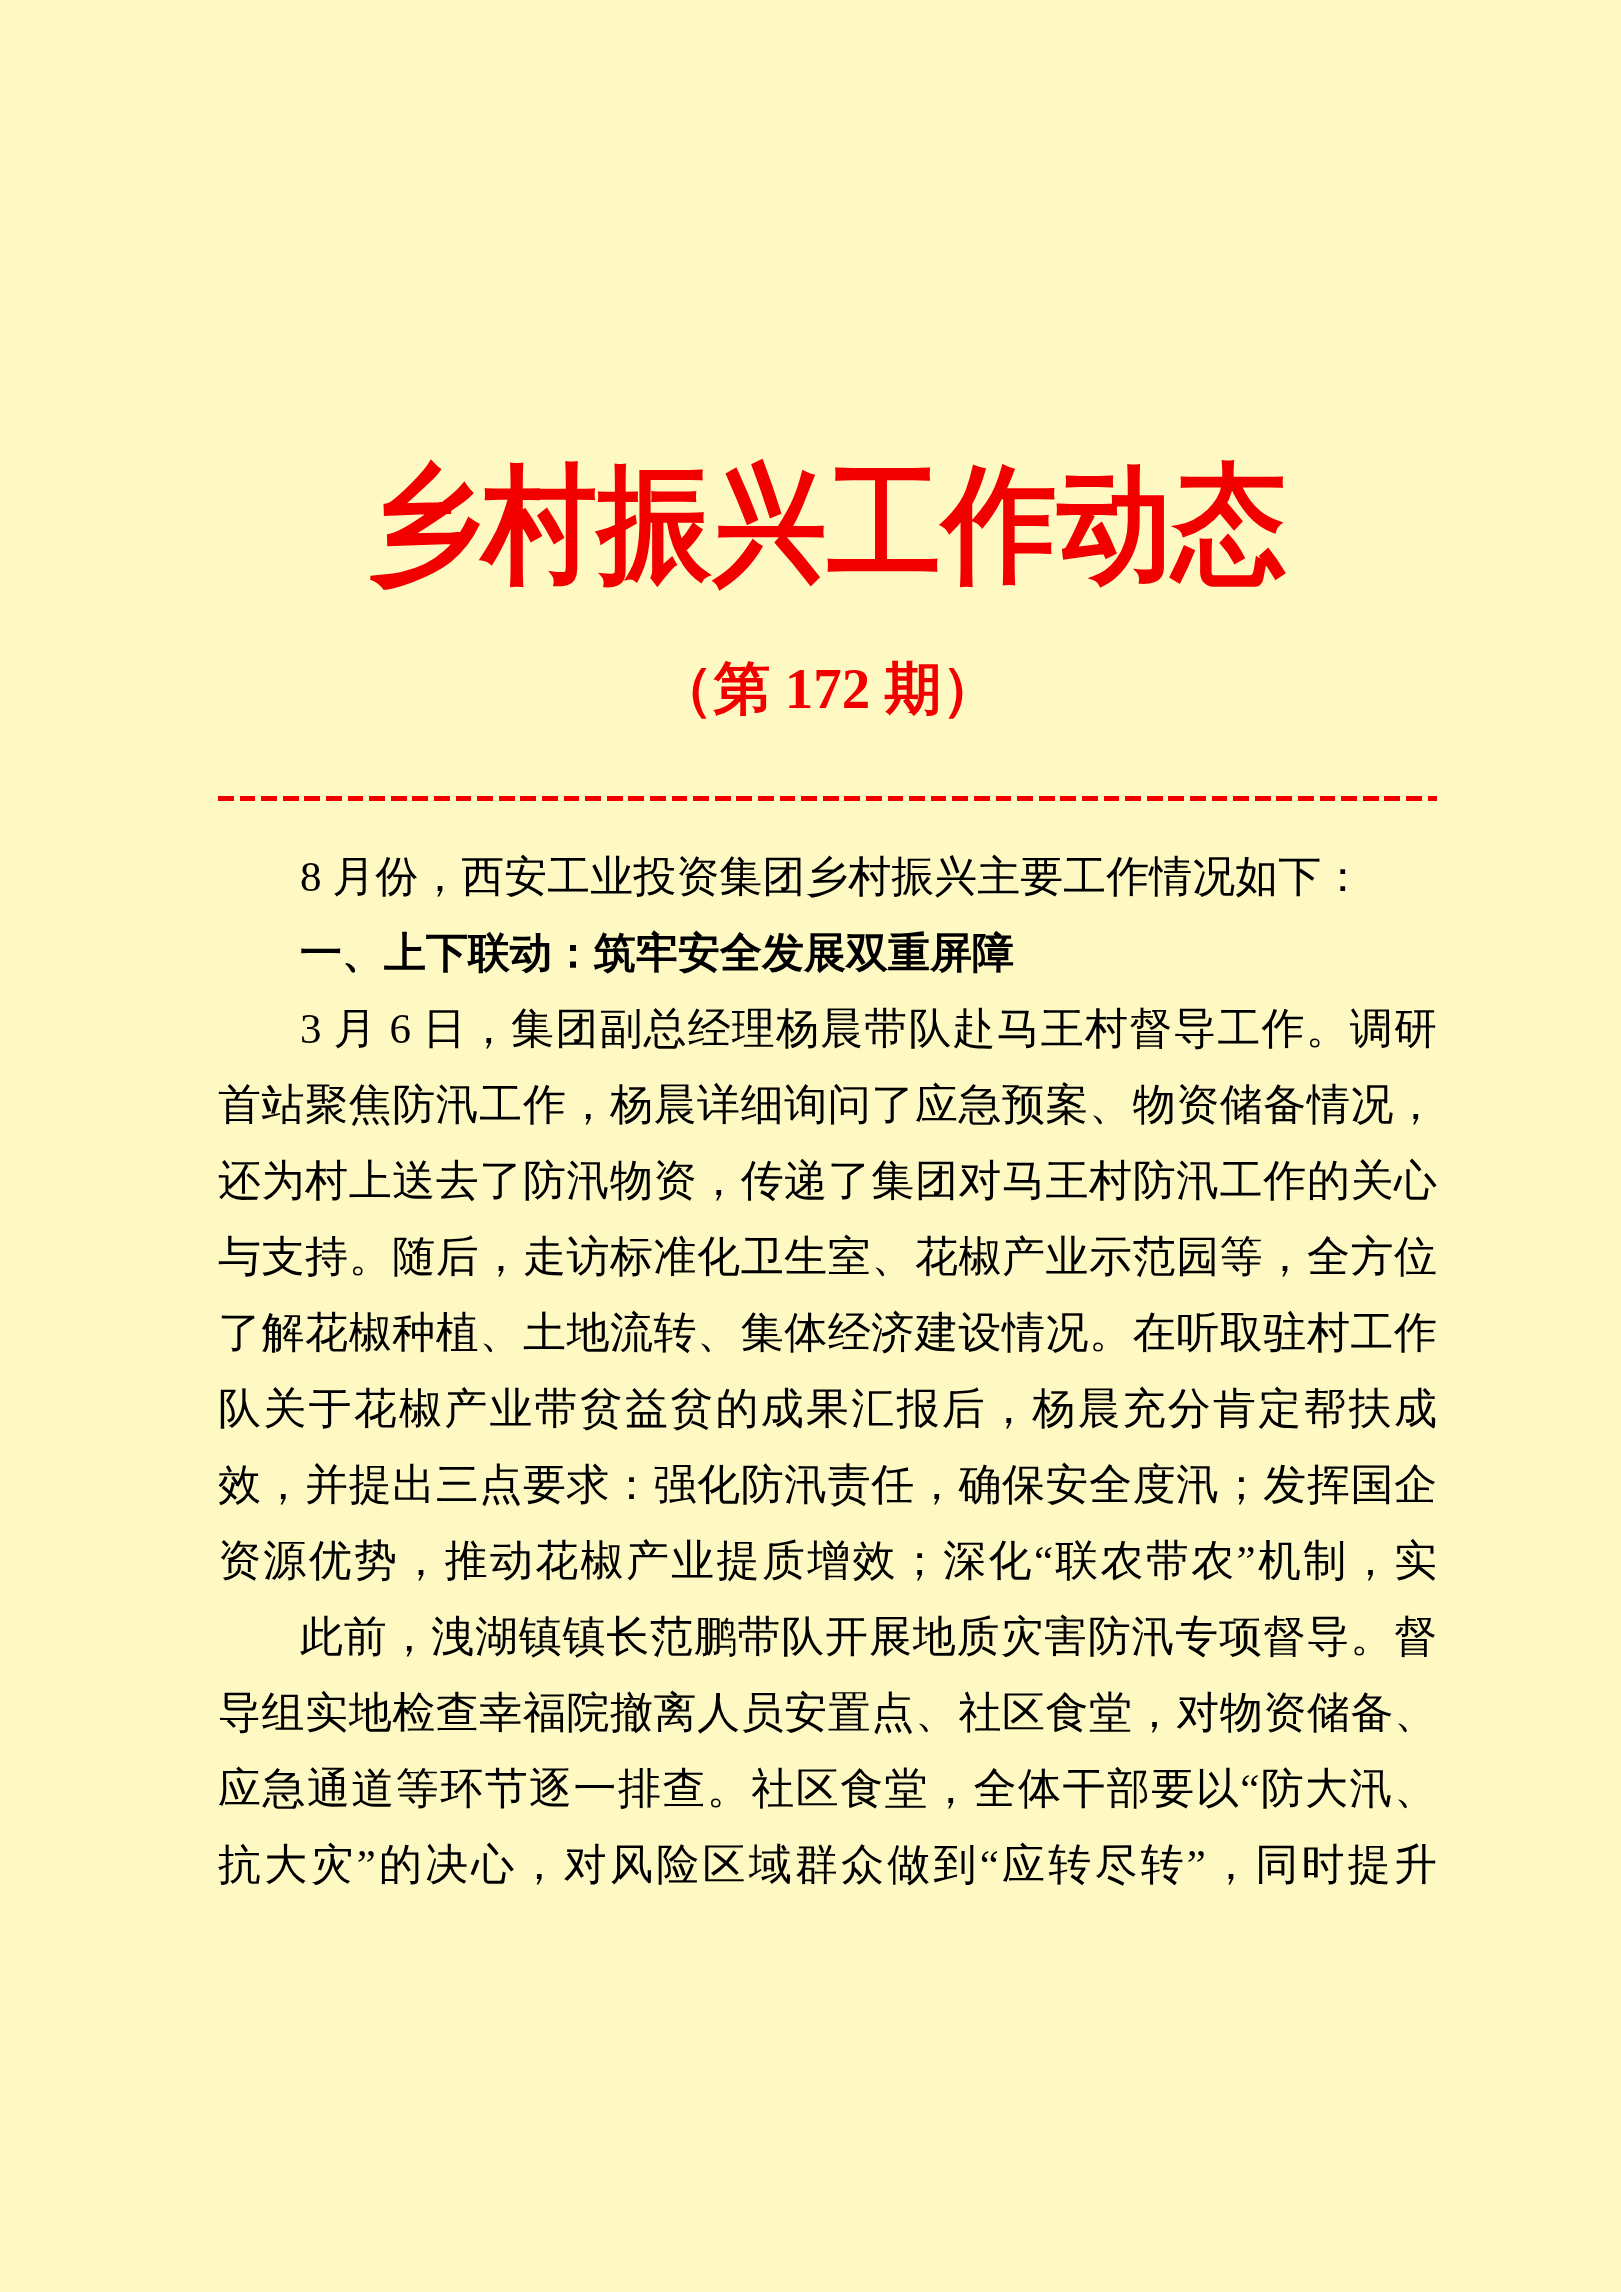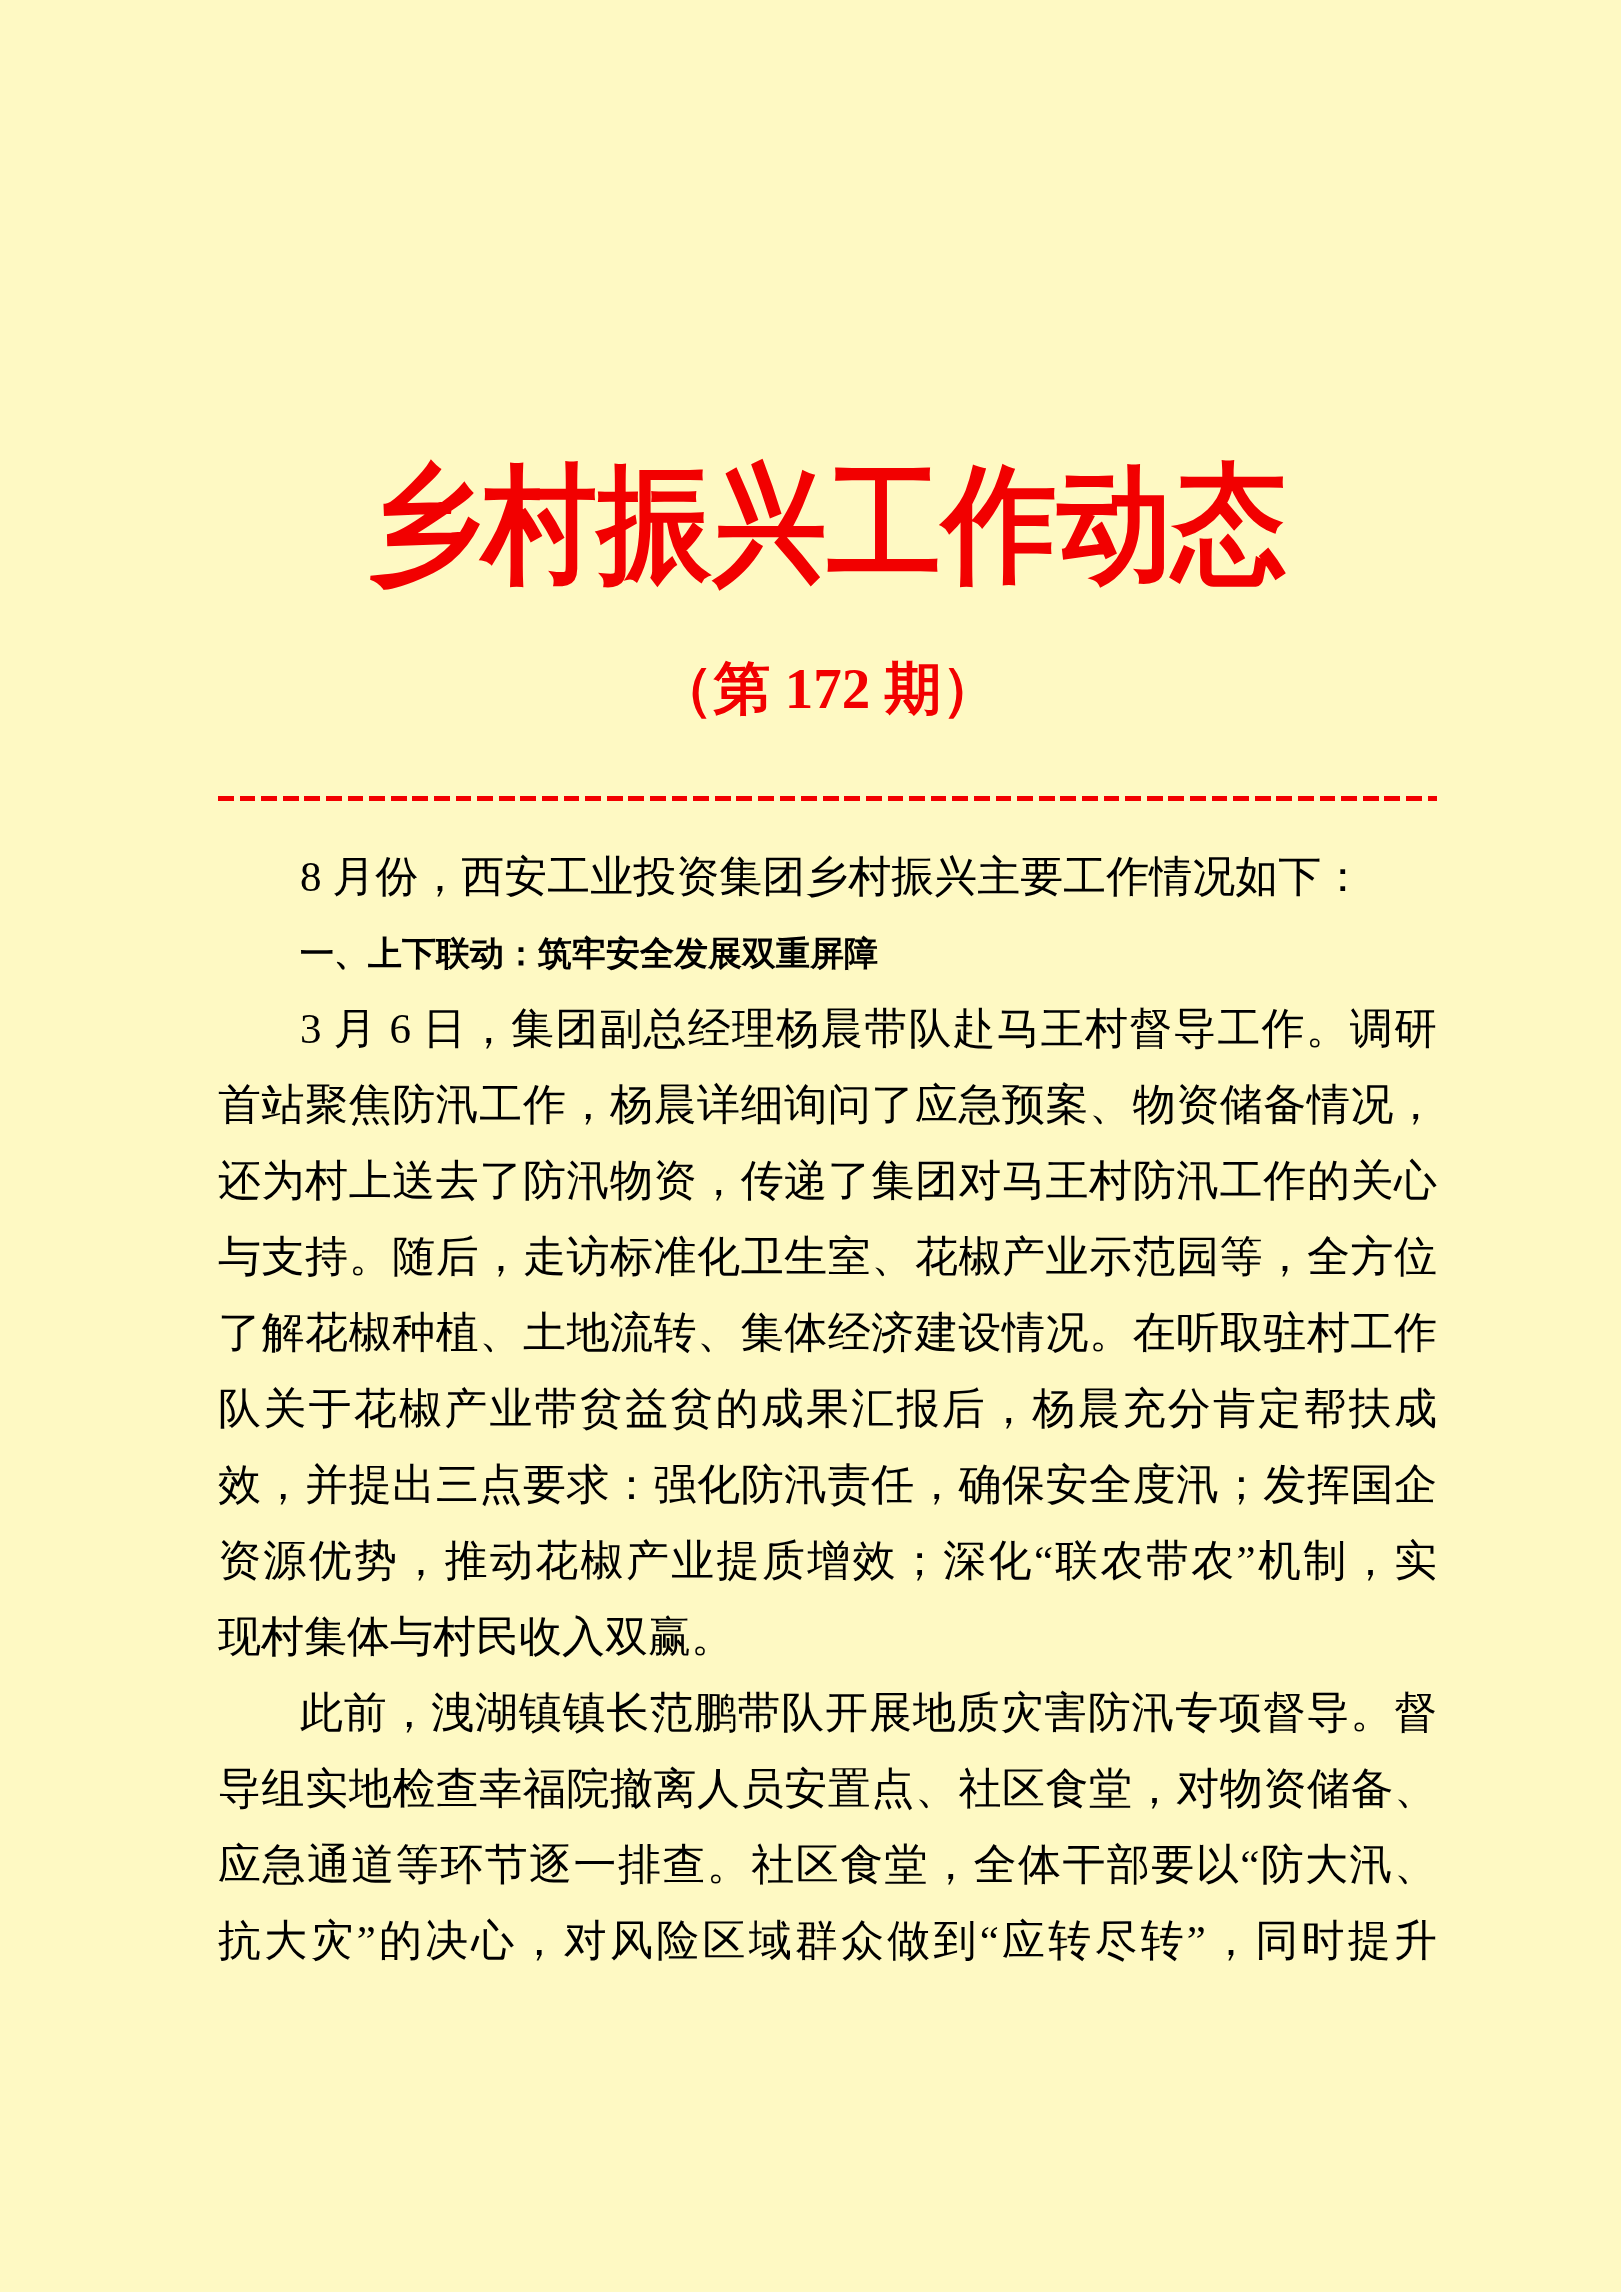--- a/index.html
+++ b/index.html
@@ -86,21 +86,21 @@
     text-align: justify;
     text-align-last: justify;
     text-justify: inter-character;
   }
   .bl.indent {
     text-indent: 82px;
   }
   .bl.heading {
     font-family: "Liberation Sans", sans-serif;
     font-weight: 700;
-    font-size: 34px;
+    font-size: 42px;
   }
 </style>
 </head>
 <body>
 
 <div class="page">
   <div class="content">
 
     <div class="title-wrap">
       <h1 class="doc-title">乡村振兴工作动态</h1>
@@ -115,21 +115,20 @@
       <div class="bl heading indent">一、上下联动：筑牢安全发展双重屏障</div>
 
       <div class="bl j indent">3 月 6 日，集团副总经理杨晨带队赴马王村督导工作。调研</div>
       <div class="bl j">首站聚焦防汛工作，杨晨详细询问了应急预案、物资储备情况，</div>
       <div class="bl j">还为村上送去了防汛物资，传递了集团对马王村防汛工作的关心</div>
       <div class="bl j">与支持。随后，走访标准化卫生室、花椒产业示范园等，全方位</div>
       <div class="bl j">了解花椒种植、土地流转、集体经济建设情况。在听取驻村工作</div>
       <div class="bl j">队关于花椒产业带贫益贫的成果汇报后，杨晨充分肯定帮扶成</div>
       <div class="bl j">效，并提出三点要求：强化防汛责任，确保安全度汛；发挥国企</div>
       <div class="bl j">资源优势，推动花椒产业提质增效；深化“联农带农”机制，实</div>
-      <div class="bl">现村集体与村民收入双赢。</div>
 
       <div class="bl j indent">此前，洩湖镇镇长范鹏带队开展地质灾害防汛专项督导。督</div>
       <div class="bl j">导组实地检查幸福院撤离人员安置点、社区食堂，对物资储备、</div>
       <div class="bl j">应急通道等环节逐一排查。社区食堂，全体干部要以“防大汛、</div>
       <div class="bl j">抗大灾”的决心，对风险区域群众做到“应转尽转”，同时提升</div>
     </div>
 
   </div>
 </div>
 

